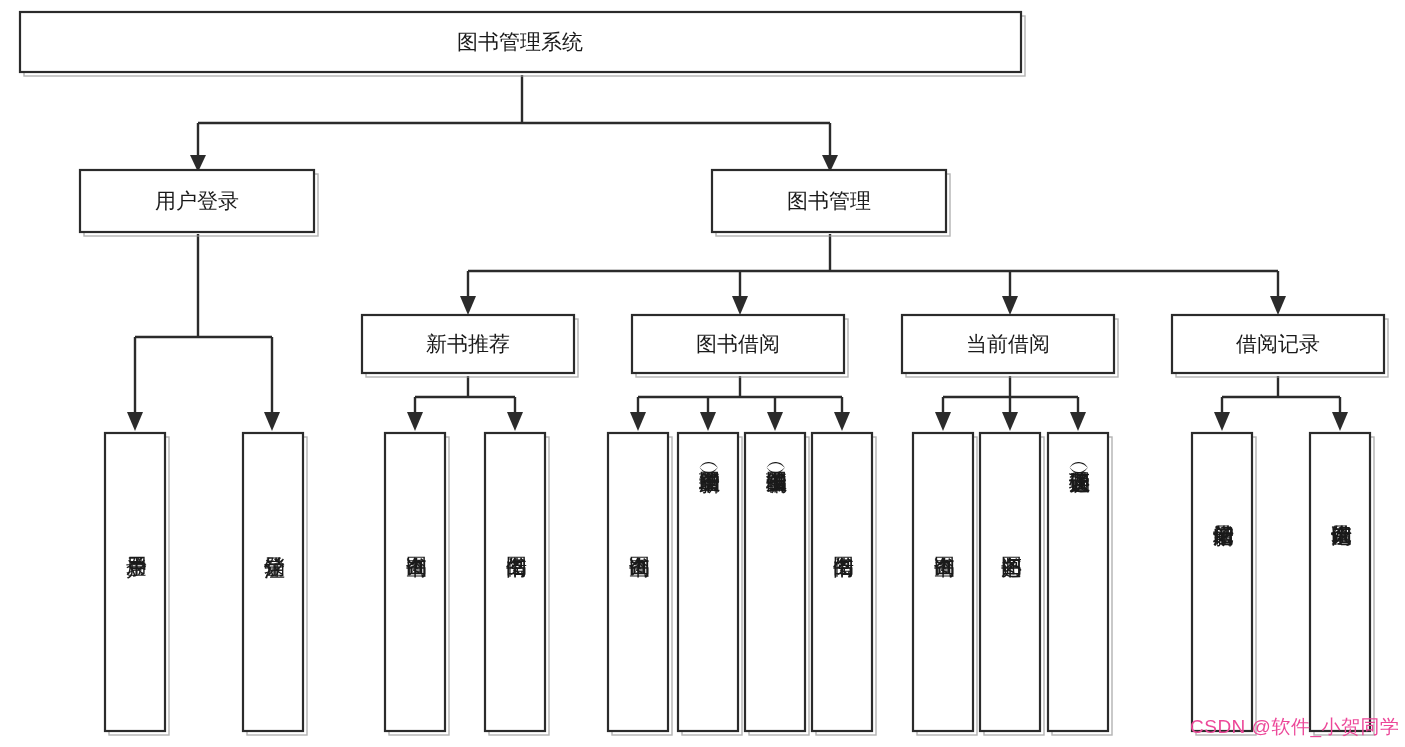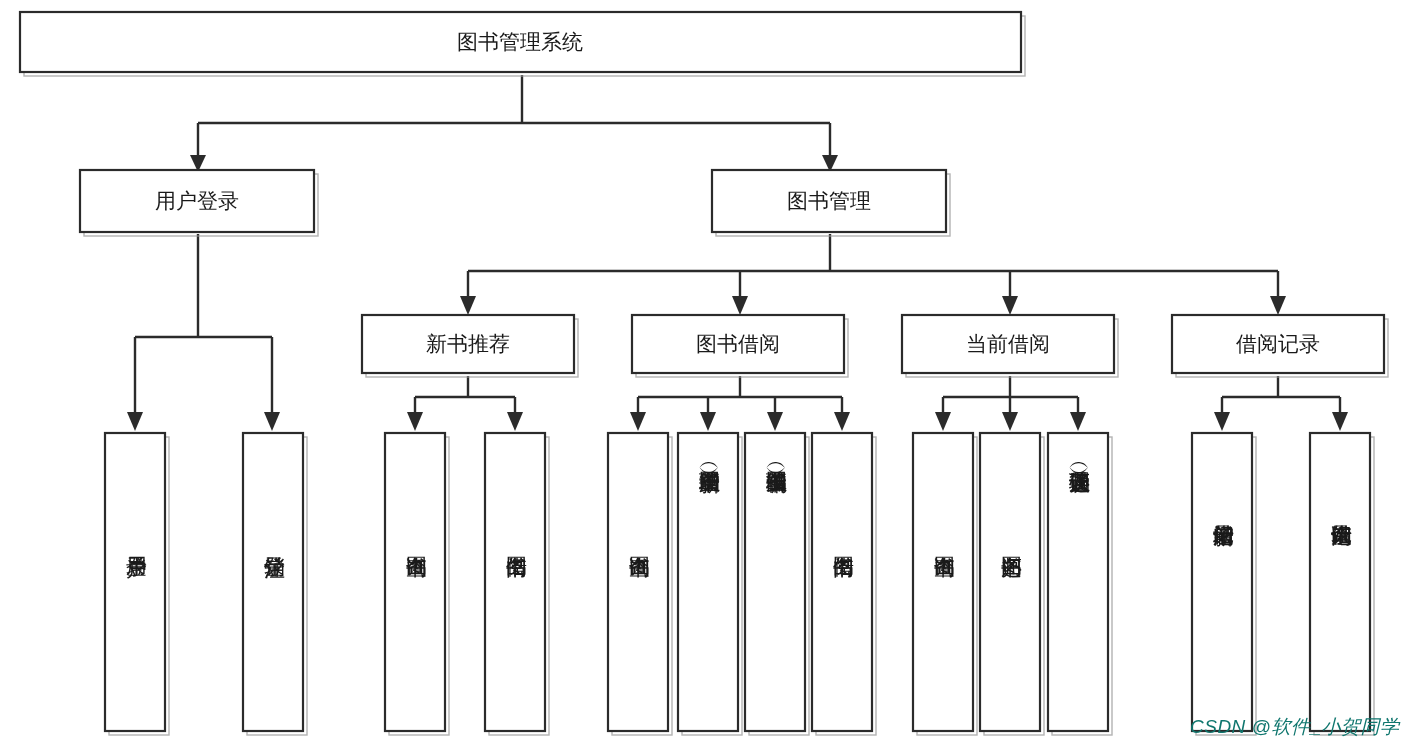--- a/index.html
+++ b/index.html
@@ -60,26 +60,25 @@
     font-size: 21px;
     fill: #1a1a1a;
     text-anchor: middle;
     dominant-baseline: middle;
     white-space: pre;
   }
   .watermark {
     position: absolute;
     font-family: "Liberation Sans", "DejaVu Sans", sans-serif;
     font-size: 19px;
-    color: #0f766e;
+    color: #ec4899;
     letter-spacing: 0.5px;
     white-space: nowrap;
     pointer-events: none;
     user-select: none;
-    font-style: italic;
   }
 </style>
 </head>
 <body>
 
 <div id="stage">
 
   <svg class="diagram" viewBox="0 0 1405 747" xmlns="http://www.w3.org/2000/svg">
 
     <g>

